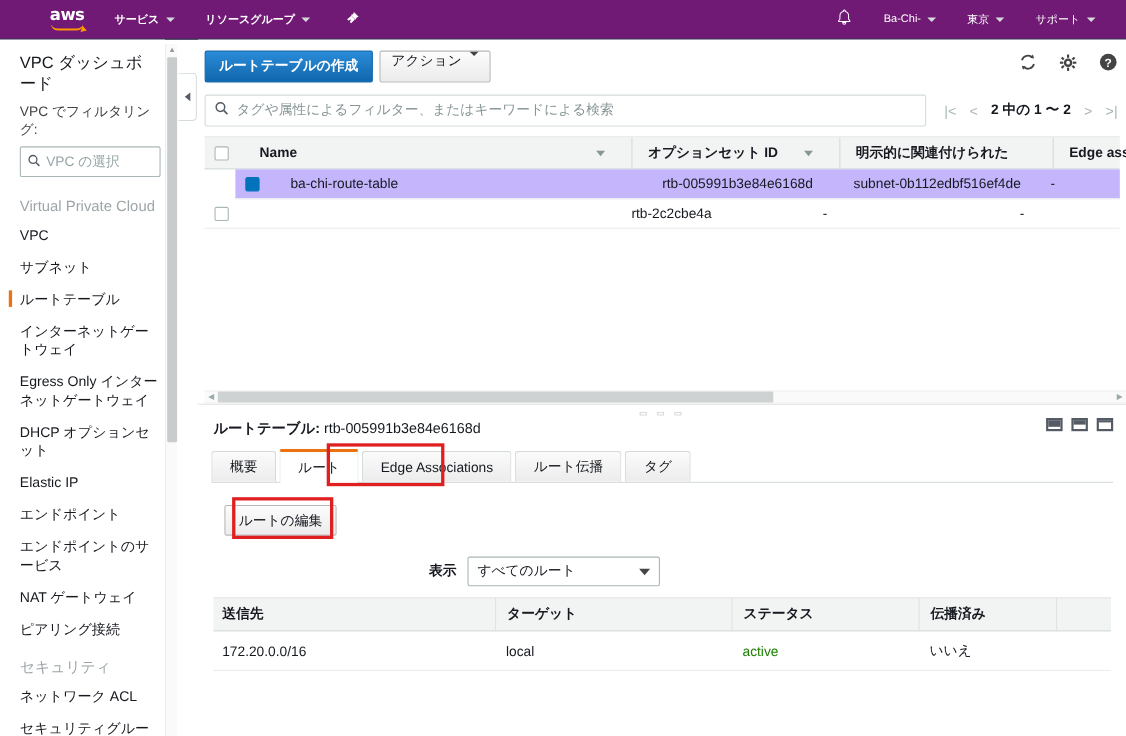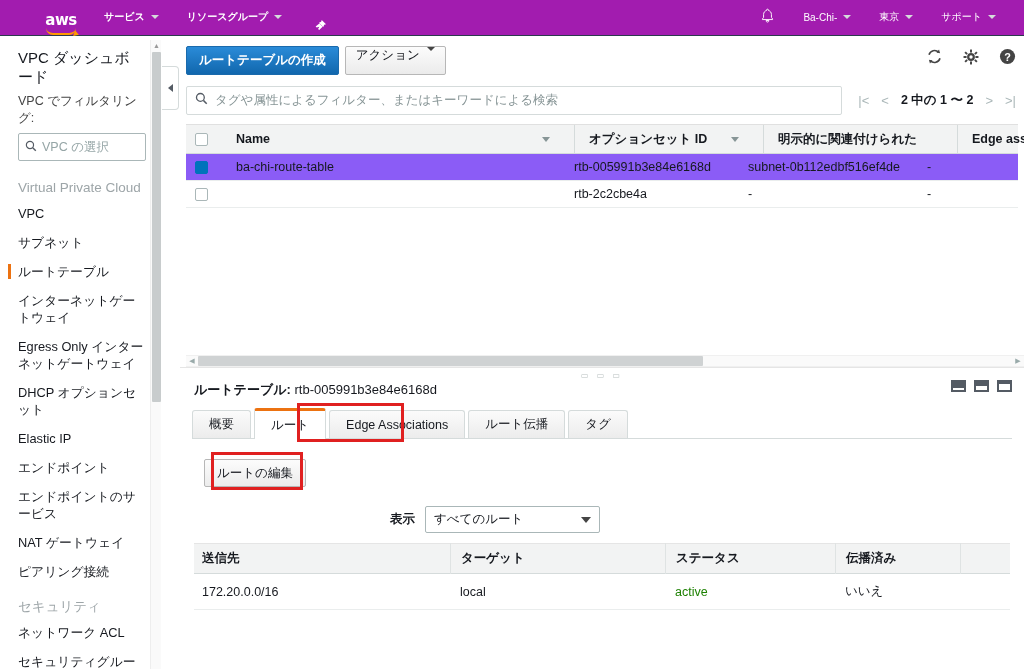--- a/index.html
+++ b/index.html
@@ -10,22 +10,22 @@
     background: #ffffff;
     font-family: "Liberation Sans", "DejaVu Sans", sans-serif;
     font-size: 13px;
     color: #16191f;
   }
   .app { position: relative; width: 1024px; height: 669px; }
 
   
   .topnav {
     position: absolute; top: 0; left: 0; width: 1024px; height: 36px;
-    background: #a21caf;
-    display: flex; align-items: flex-end;
+    background: #701a75;
+    display: flex; align-items: center;
     color: #ffffff;
     border-bottom: 1px solid #2a3a4d;
   }
   .aws-logo {
     width: 58px; margin-left: 32px;
     display: flex; flex-direction: column; align-items: center;
     cursor: pointer;
   }
   .aws-logo .word {
     font-family: "DejaVu Sans", sans-serif;
@@ -173,21 +173,21 @@
   .maintable {
     position: absolute; top: 88px; left: 6px; width: 832px;
     border-top: 1px solid #e0e0e0;
   }
   .mt-row { display: flex; align-items: center; height: 27px; font-size: 12.5px; gap: 14px; }
   .mt-head {
     height: 29px; background: #f2f3f3; border-bottom: 1px solid #d5dbdb;
     font-weight: bold; color: #16191f;
   }
   .mt-body-row { border-bottom: 1px solid #eaeded; cursor: pointer; }
-  .mt-body-row.selected { background: #8b5cf6; }
+  .mt-body-row.selected { background: #c4b5fd; margin-left: 28px; }
   .c-check { width: 30px; display: flex; justify-content: center; align-items: center; flex: none; }
   .c-name { width: 330px; flex: none; padding-left: 6px; display: flex; align-items: center; }
   .c-rtid { width: 160px; flex: none; display: flex; align-items: center; }
   .c-assoc { width: 165px; flex: none; display: flex; align-items: center; }
   .c-edge { width: 147px; flex: none; display: flex; align-items: center; }
   .sortarrow {
     margin-left: auto; margin-right: 10px;
     width: 0; height: 0; border-left: 4px solid transparent;
     border-right: 4px solid transparent; border-top: 5px solid #879596;
   }

